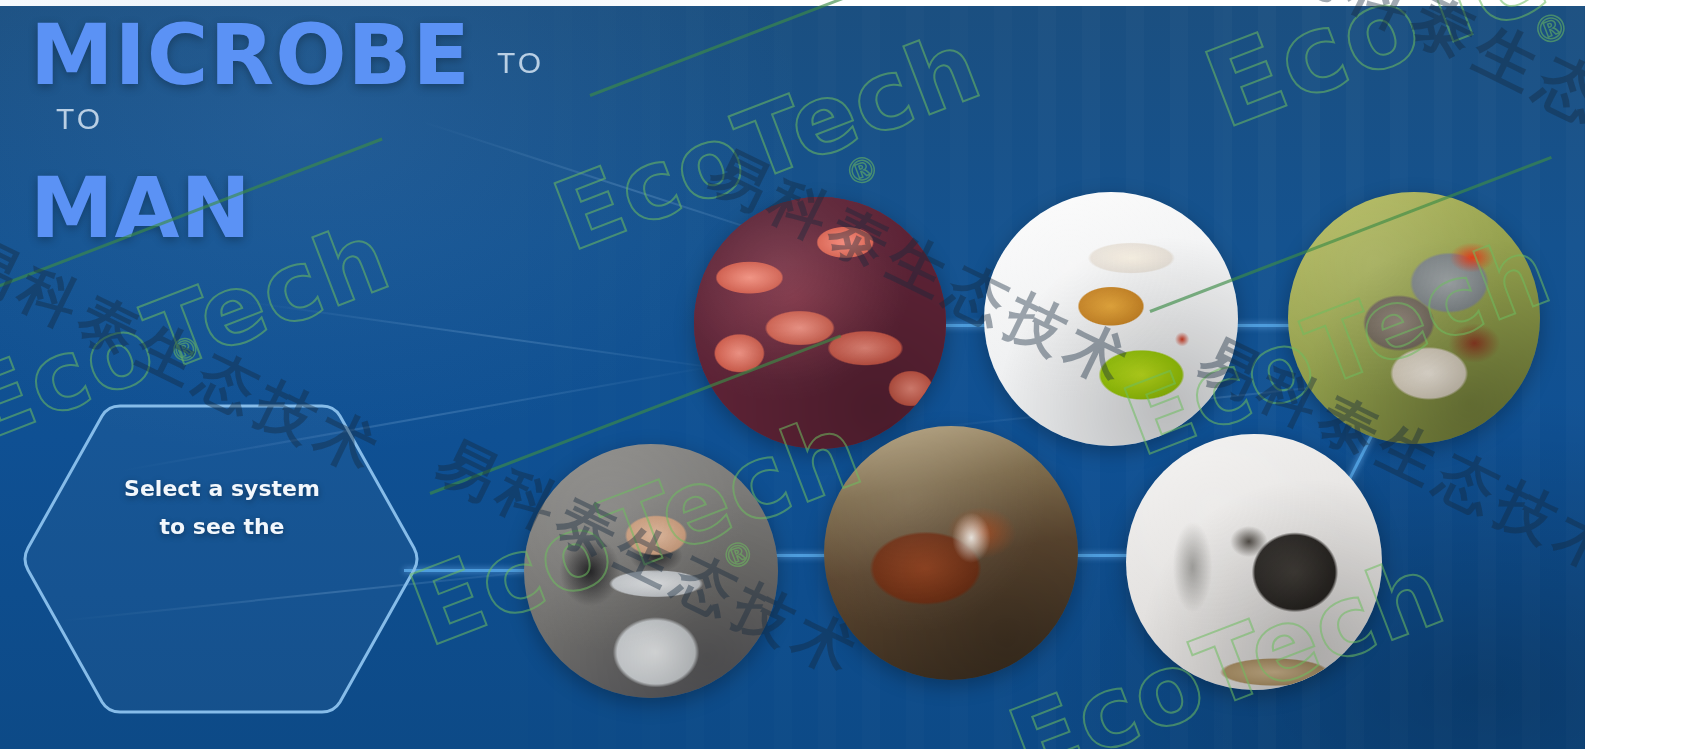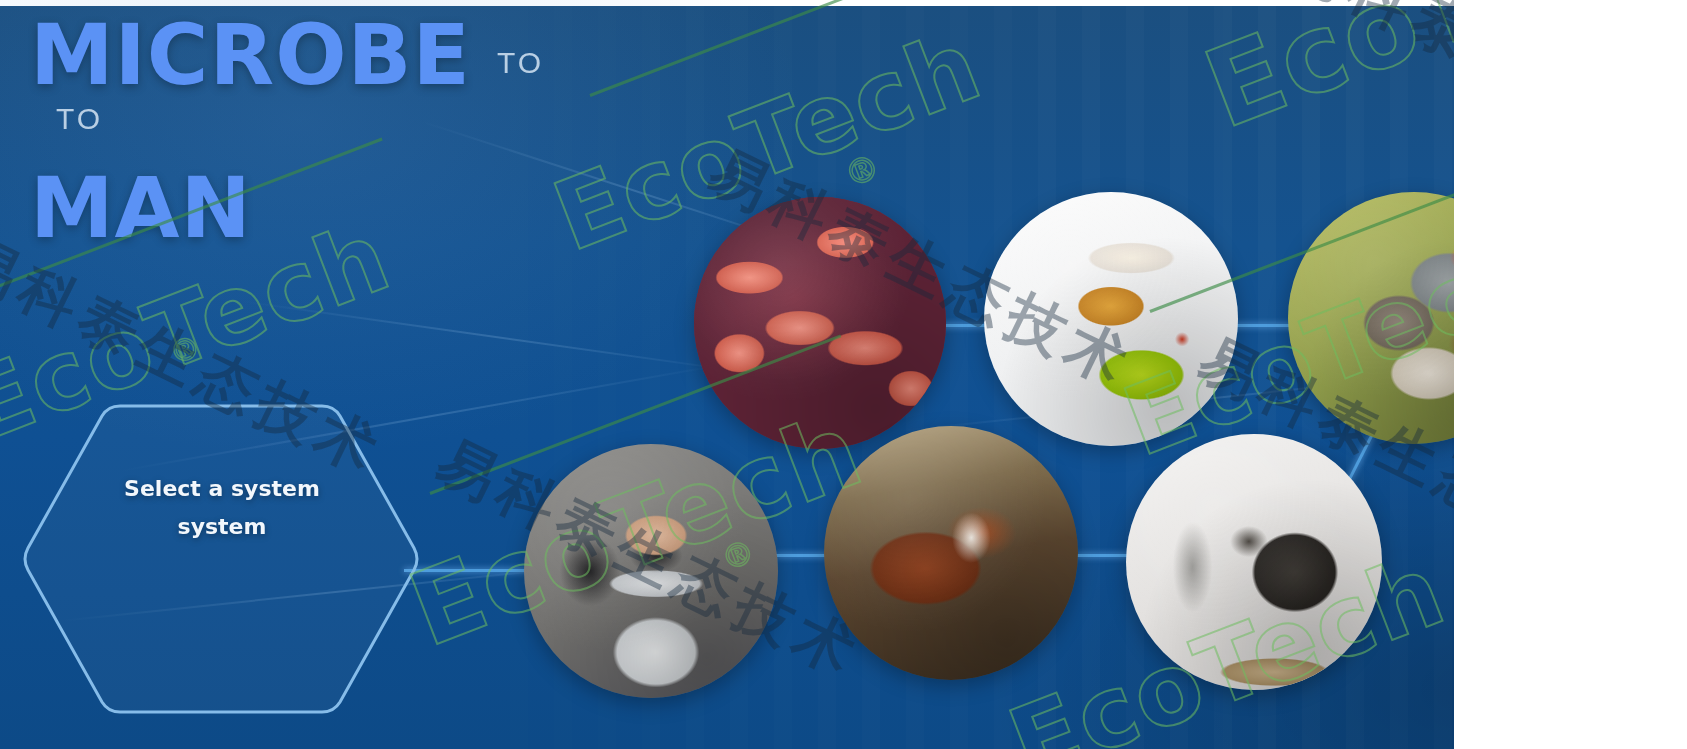--- a/index.html
+++ b/index.html
@@ -1,20 +1,20 @@
 <!DOCTYPE html>
 <html><head>
 <meta charset="utf-8">
 <style>
   html,body{margin:0;padding:0;background:#fff;}
   body{font-family:"Liberation Sans",sans-serif;}
 
   .stage{
     position:relative;
-    width:1454px;height:749px;
+    width:1585px;height:749px;
     overflow:hidden;
     background:#0f4d8a;
   }
   
   .top-strip{
     position:absolute;left:0;top:0;width:1687px;height:6px;
     background:#ffffff;
   }
   .bg{
     position:absolute;left:0;top:6px;width:1687px;height:743px;
@@ -244,21 +244,21 @@
     <div class="img img-mouse"></div>
     <div class="circ-shade"></div>
   </div>
 
   <div class="hex-wrap">
     <svg width="400" height="350" viewBox="0 0 400 350">
       <path d="M 98 8 L 300 8 Q 312 8 318 18 L 392 150 Q 398 161 392 172 L 318 304 Q 312 314 300 314 L 98 314 Q 86 314 80 304 L 6 172 Q 0 161 6 150 L 80 18 Q 86 8 98 8 Z" fill="rgba(255,255,255,0.035)" stroke="#86bce9" stroke-width="3" stroke-linejoin="round"></path>
     </svg>
     <div class="hex-label">
       <div>Select a system</div>
-      <div>system</div>
+      <div>to see the</div>
     </div>
   </div>
 
   <div class="wm-eco" style="left:545px;top:85px;font-size:96px;transform:rotate(-21deg);">EcoTech</div>
   <div class="wm-eco" style="left:845px;top:150px;font-size:34px;transform:rotate(-21deg);-webkit-text-stroke-width:1.5px;">®</div>
 
   <div class="wm-eco" style="left:1195px;top:-58px;font-size:108px;transform:rotate(-21deg);">EcoTech</div>
   <div class="wm-eco" style="left:1533px;top:8px;font-size:36px;transform:rotate(-21deg);-webkit-text-stroke-width:1.5px;">®</div>
 
   <div class="wm-eco" style="left:-46px;top:276px;font-size:96px;transform:rotate(-21deg);">EcoTech</div>

